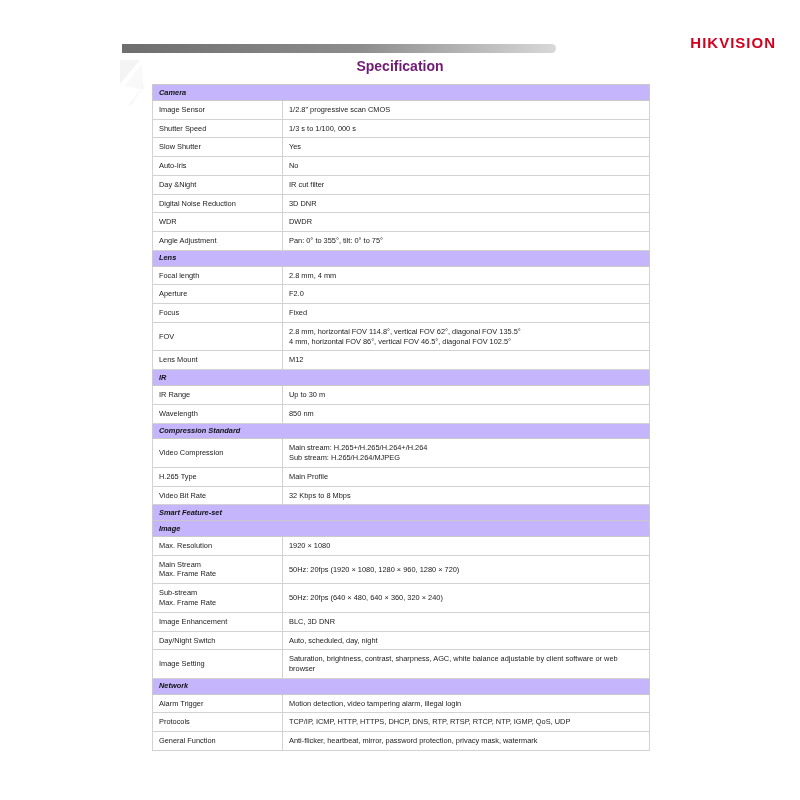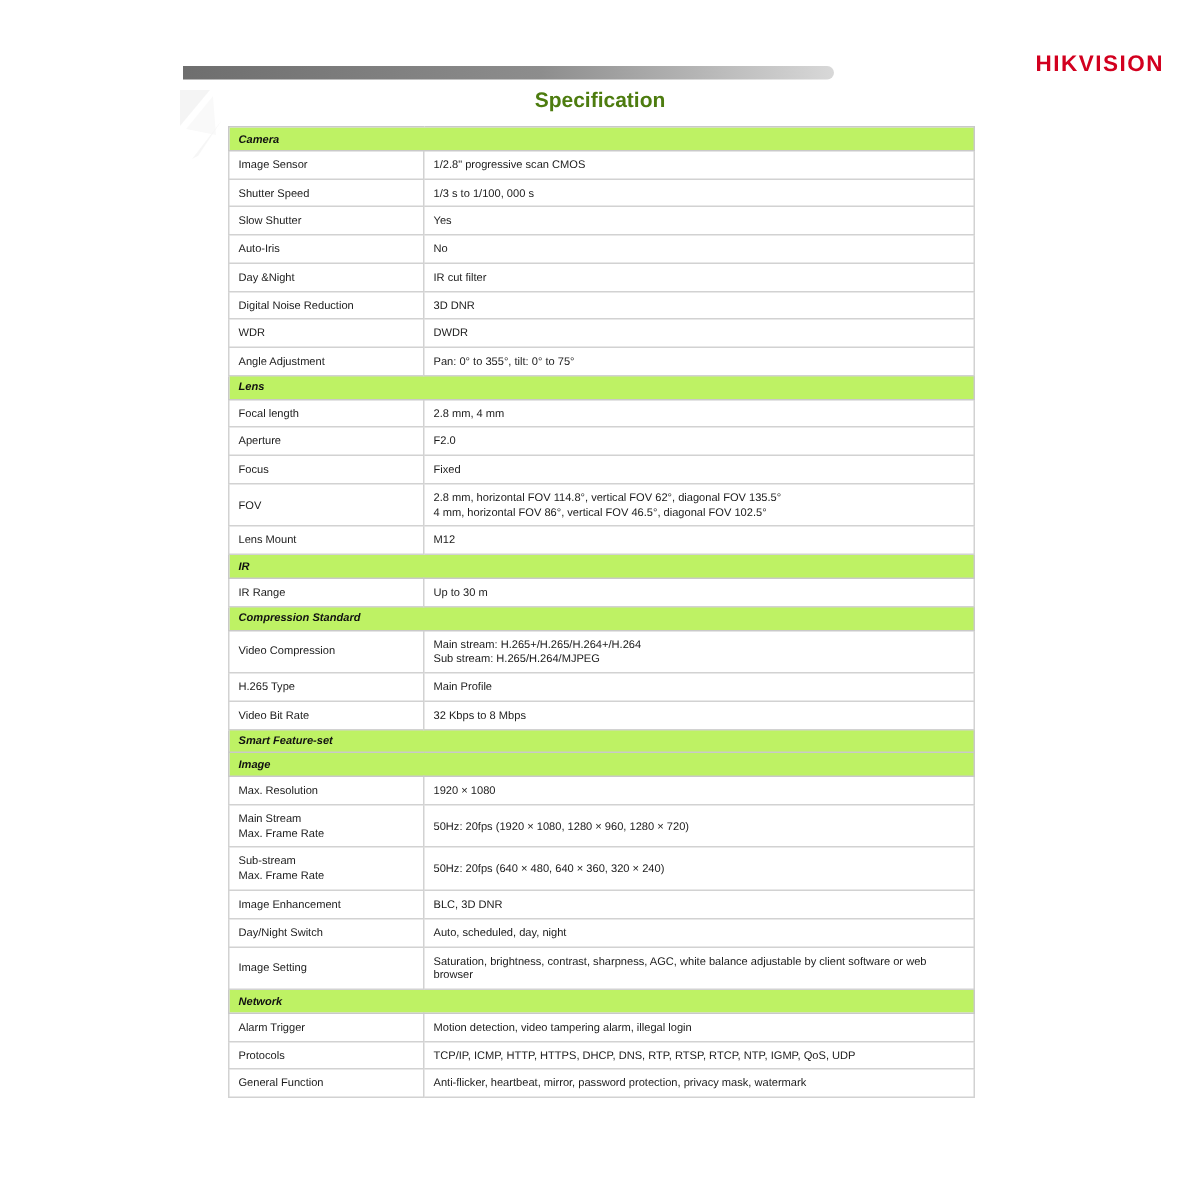--- a/index.html
+++ b/index.html
@@ -44,42 +44,42 @@
     width: 46px; height: 46px;
     opacity: 0.35;
   }
 
   .page-title {
     position: absolute;
     top: 58px; left: 0; width: 800px;
     text-align: center;
     font-size: 14px;
     font-weight: bold;
-    color: #4d7c0f;
+    color: #701a75;
   }
 
   
   .spec-table {
     position: absolute;
     top: 84px;
     left: 152px;
     width: 497px;
     border-collapse: collapse;
     table-layout: fixed;
     font-size: 7.4px;
     color: #1a1a1a;
   }
   .spec-table td {
     border: 0.6px solid #d2d2d2;
     padding: 4px 5px 4px 6px;
     vertical-align: middle;
     line-height: 1.32;
   }
   .spec-table tr.section td {
-    background: #bef264;
+    background: #c4b5fd;
     font-style: italic;
     font-weight: bold;
     font-size: 7.4px;
     color: #111;
     padding: 2.5px 5px 2.5px 6px;
     border: 0.6px solid #c9c9c9;
     margin-top: 32px;
   }
   .col-label { width: 130px; }
   .col-value { width: 367px; }
@@ -169,20 +169,24 @@
           <td class="col-label multi">Lens Mount</td>
           <td class="col-value multi">M12</td>
         </tr>
         <tr class="section">
           <td colspan="2">IR</td>
         </tr>
         <tr>
           <td class="col-label multi">IR Range</td>
           <td class="col-value multi">Up to 30 m</td>
         </tr>
+        <tr>
+          <td class="col-label multi">Wavelength</td>
+          <td class="col-value multi">850 nm</td>
+        </tr>
         <tr class="section">
           <td colspan="2">Compression Standard</td>
         </tr>
         <tr>
           <td class="col-label multi">Video Compression</td>
           <td class="col-value multi">Main stream: H.265+/H.265/H.264+/H.264
 Sub stream: H.265/H.264/MJPEG</td>
         </tr>
         <tr>
           <td class="col-label multi">H.265 Type</td>

